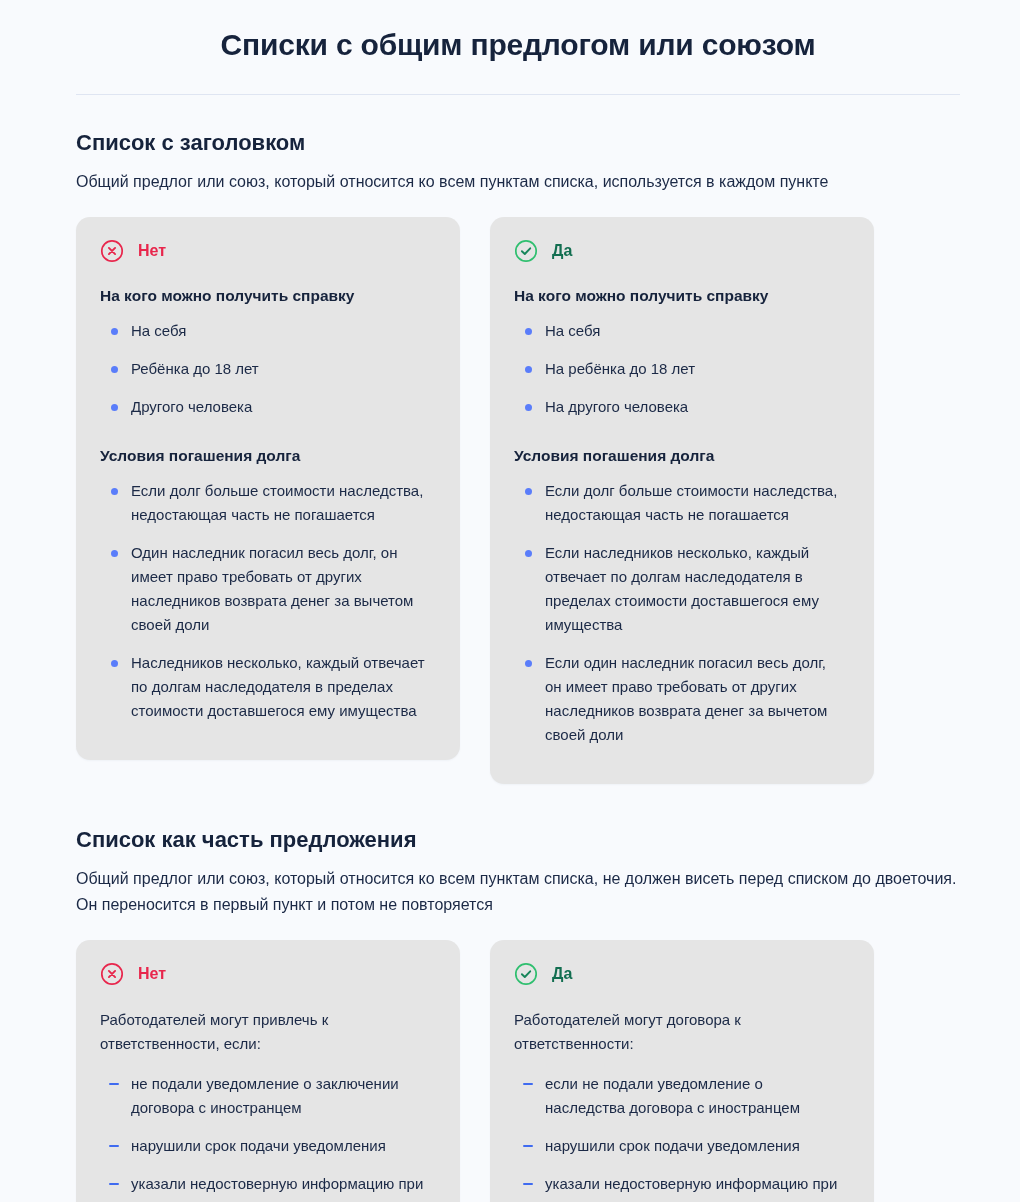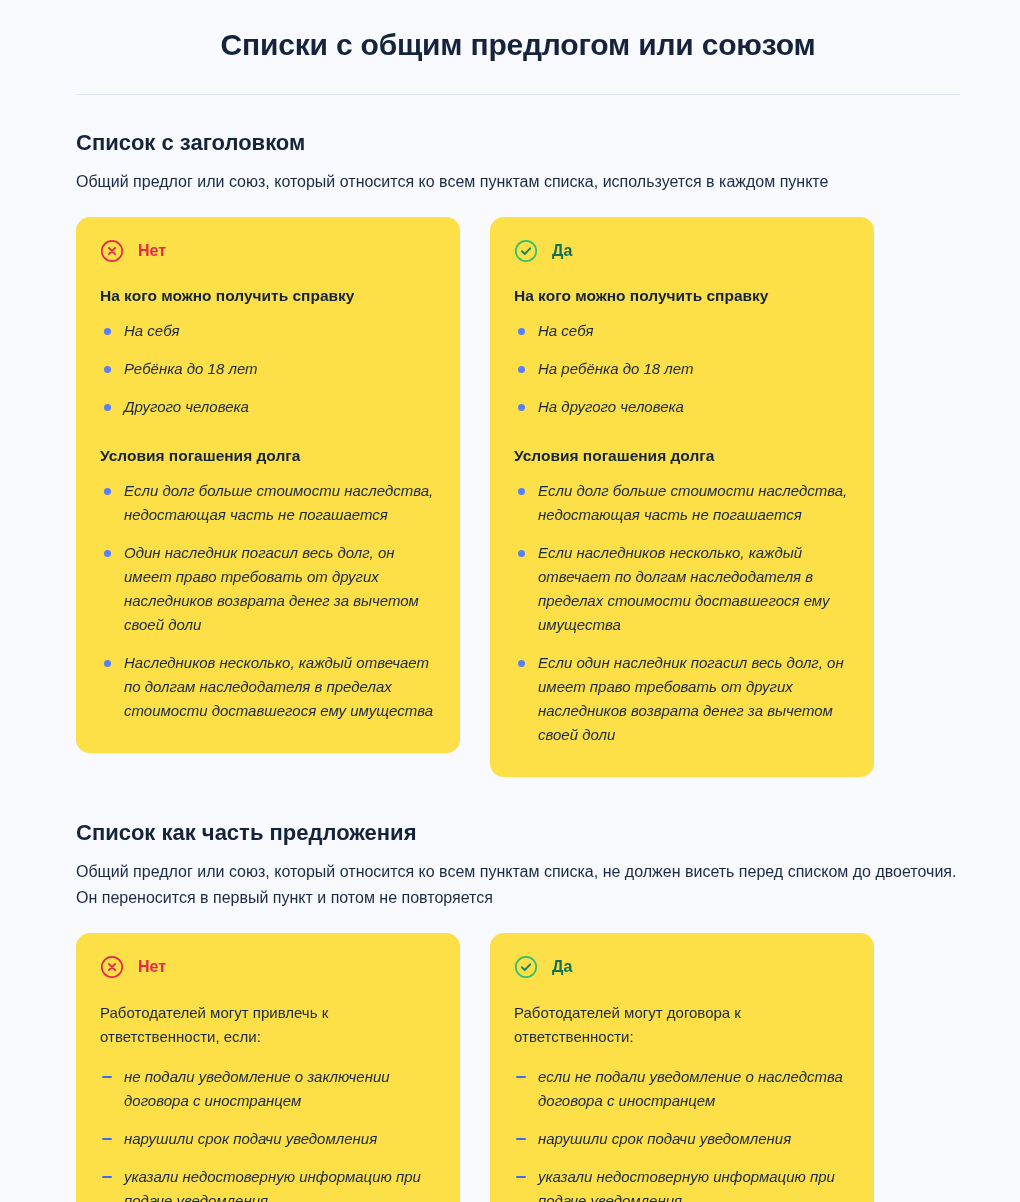--- a/index.html
+++ b/index.html
@@ -55,21 +55,21 @@
   }
 
   
   .card-row {
     display: flex;
     gap: 30px;
     align-items: flex-start;
   }
   .card {
     width: 384px;
-    background: #fde047;
+    background: #e5e5e5;
     border-radius: 14px;
     padding: 22px 26px 30px 24px;
     box-shadow: 0 1px 2px rgba(30, 45, 90, 0.04);
   }
 
   
   .badge {
     display: flex;
     align-items: center;
     gap: 14px;
@@ -96,23 +96,22 @@
 
   .plain-text {
     font-size: 15px;
     line-height: 24px;
     color: #1b2946;
     margin: 0 0 16px 0;
   }
 
   ul.bullets {
     list-style: none;
-    margin: 0;
+    margin: 7px;
     padding: 0;
-    font-style: italic;
   }
   ul.bullets li {
     position: relative;
     padding-left: 24px;
     font-size: 15px;
     line-height: 24px;
     color: #1b2946;
     margin-bottom: 14px;
   }
   ul.bullets li:last-child { margin-bottom: 0; }

